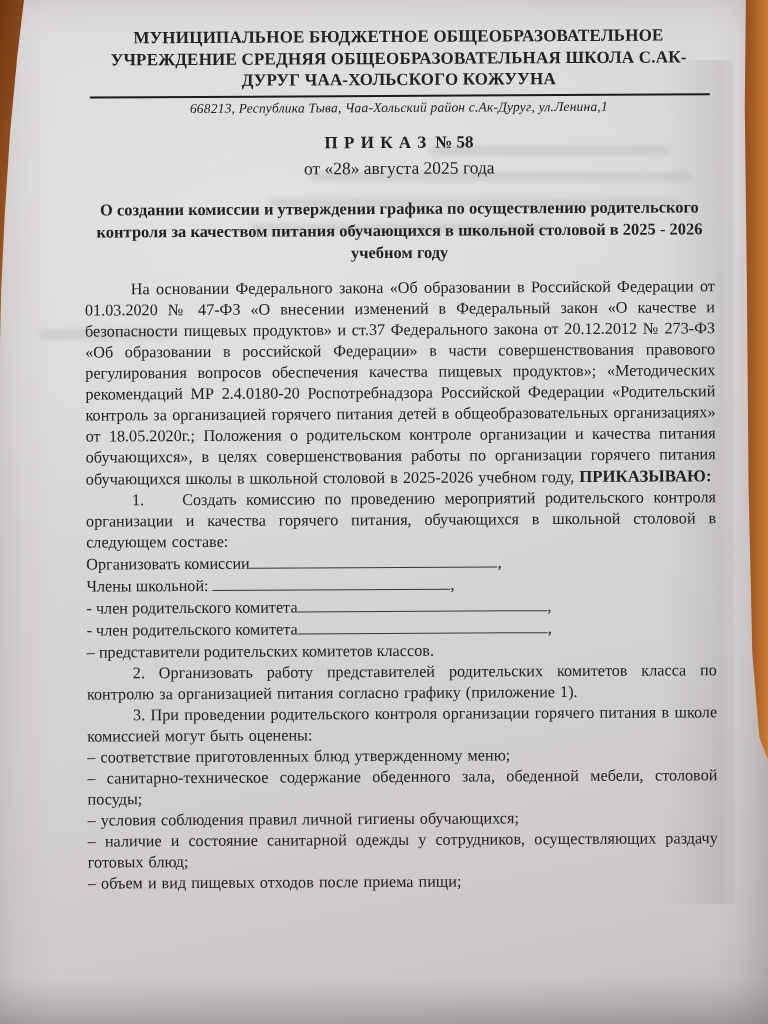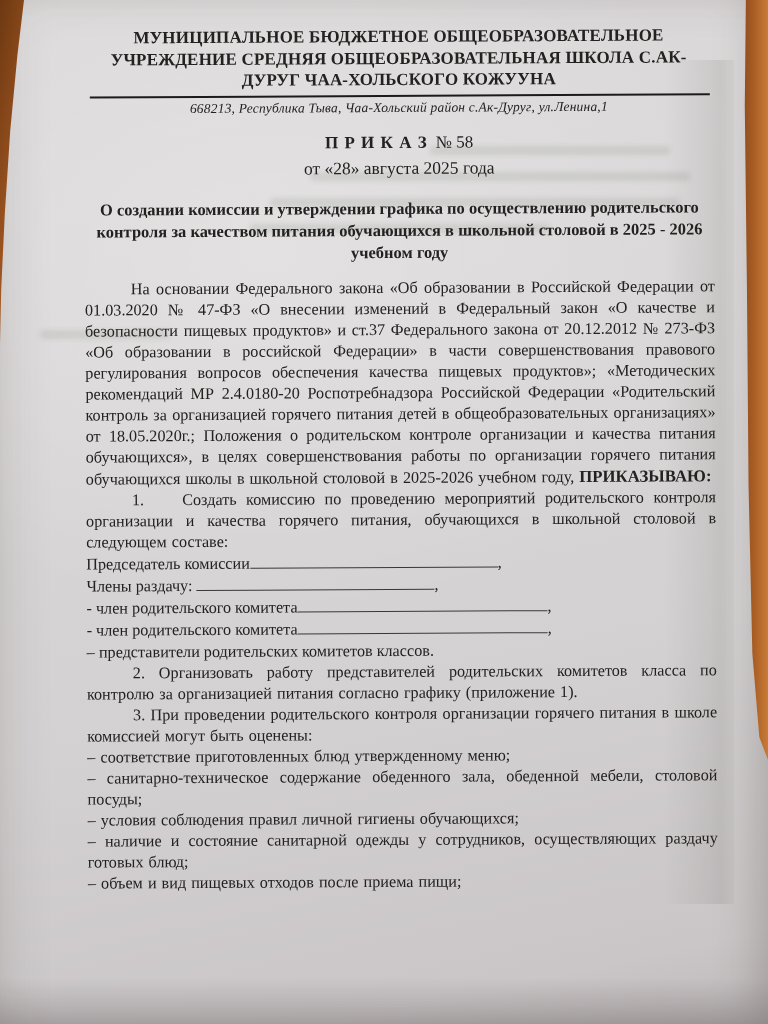--- a/index.html
+++ b/index.html
@@ -74,21 +74,21 @@
     border: none; border-top: 2.5px solid #1d1b1a;
     margin: 4px 4px 2px 6px;
   }
   .org-address {
     margin: 0; text-align: center;
     font-style: italic; font-size: 13.5px; line-height: 17px;
     letter-spacing: 0.2px;
   }
   .order-head { text-align: center; margin-top: 17px; }
   .order-label { font-size: 17px; font-weight: bold; letter-spacing: 1px; }
-  .order-number { font-size: 17px; font-weight: normal; margin-left: 8px; }
+  .order-number { font-size: 17px; font-weight: bold; margin-left: 8px; }
   .order-date { text-align: center; font-size: 17.5px; margin-top: 5px; }
   .subject {
     margin: 19px auto 0; max-width: 640px;
     font-size: 16.5px; font-weight: bold;
     text-align: center; line-height: 22px;
   }
   .para {
     margin: 0; font-size: 16.2px; line-height: 21px;
     text-align: justify; text-indent: 46px;
     word-spacing: 1px;
@@ -136,23 +136,23 @@
     <span class="order-label">П Р И К А З</span><span class="order-number">№ 58</span>
   </div>
   <div class="order-date">от «28» августа 2025 года</div>
 
   <p class="subject">О создании комиссии и утверждении графика по осуществлению родительского контроля за качеством питания обучающихся в школьной столовой в 2025 - 2026 учебном году</p>
 
   <p class="para first"><span>На основании Федерального закона «Об образовании в Российской Федерации от 01.03.2020 № 47-ФЗ «О внесении изменений в Федеральный закон «О качестве и безопасности пищевых продуктов» и ст.37 Федерального закона от 20.12.2012 № 273-ФЗ «Об образовании в российской Федерации» в части совершенствования правового регулирования вопросов обеспечения качества пищевых продуктов»; «Методических рекомендаций МР 2.4.0180-20 Роспотребнадзора Российской Федерации «Родительский контроль за организацией горячего питания детей в общеобразовательных организациях» от 18.05.2020г.; Положения о родительском контроле организации и качества питания обучающихся», в целях совершенствования работы по организации горячего питания обучающихся школы в школьной столовой в 2025-2026 учебном году, </span><span class="resolve">ПРИКАЗЫВАЮ:</span></p>
 
   <p class="para">1. &nbsp;&nbsp;&nbsp;Создать комиссию по проведению мероприятий родительского контроля организации и качества горячего питания, обучающихся в школьной столовой в следующем составе:</p>
 
-  <p class="line"><span>Председатель комиссии</span><span class="blank w1"></span><span>,</span></p>
+  <p class="line"><span>Организовать комиссии</span><span class="blank w1"></span><span>,</span></p>
 
-  <p class="line"><span>Члены раздачу: </span><span class="blank w2"></span><span>,</span></p>
+  <p class="line"><span>Члены школьной: </span><span class="blank w2"></span><span>,</span></p>
 
   <p class="line"><span>- член родительского комитета</span><span class="blank w3"></span><span>,</span></p>
 
   <p class="line"><span>- член родительского комитета</span><span class="blank w3"></span><span>,</span></p>
 
   <p class="line">– представители родительских комитетов классов.</p>
 
   <p class="para">2. Организовать работу представителей родительских комитетов класса по контролю за организацией питания согласно графику (приложение 1).</p>
 
   <p class="para">3. При проведении родительского контроля организации горячего питания в школе комиссией могут быть оценены:</p>

